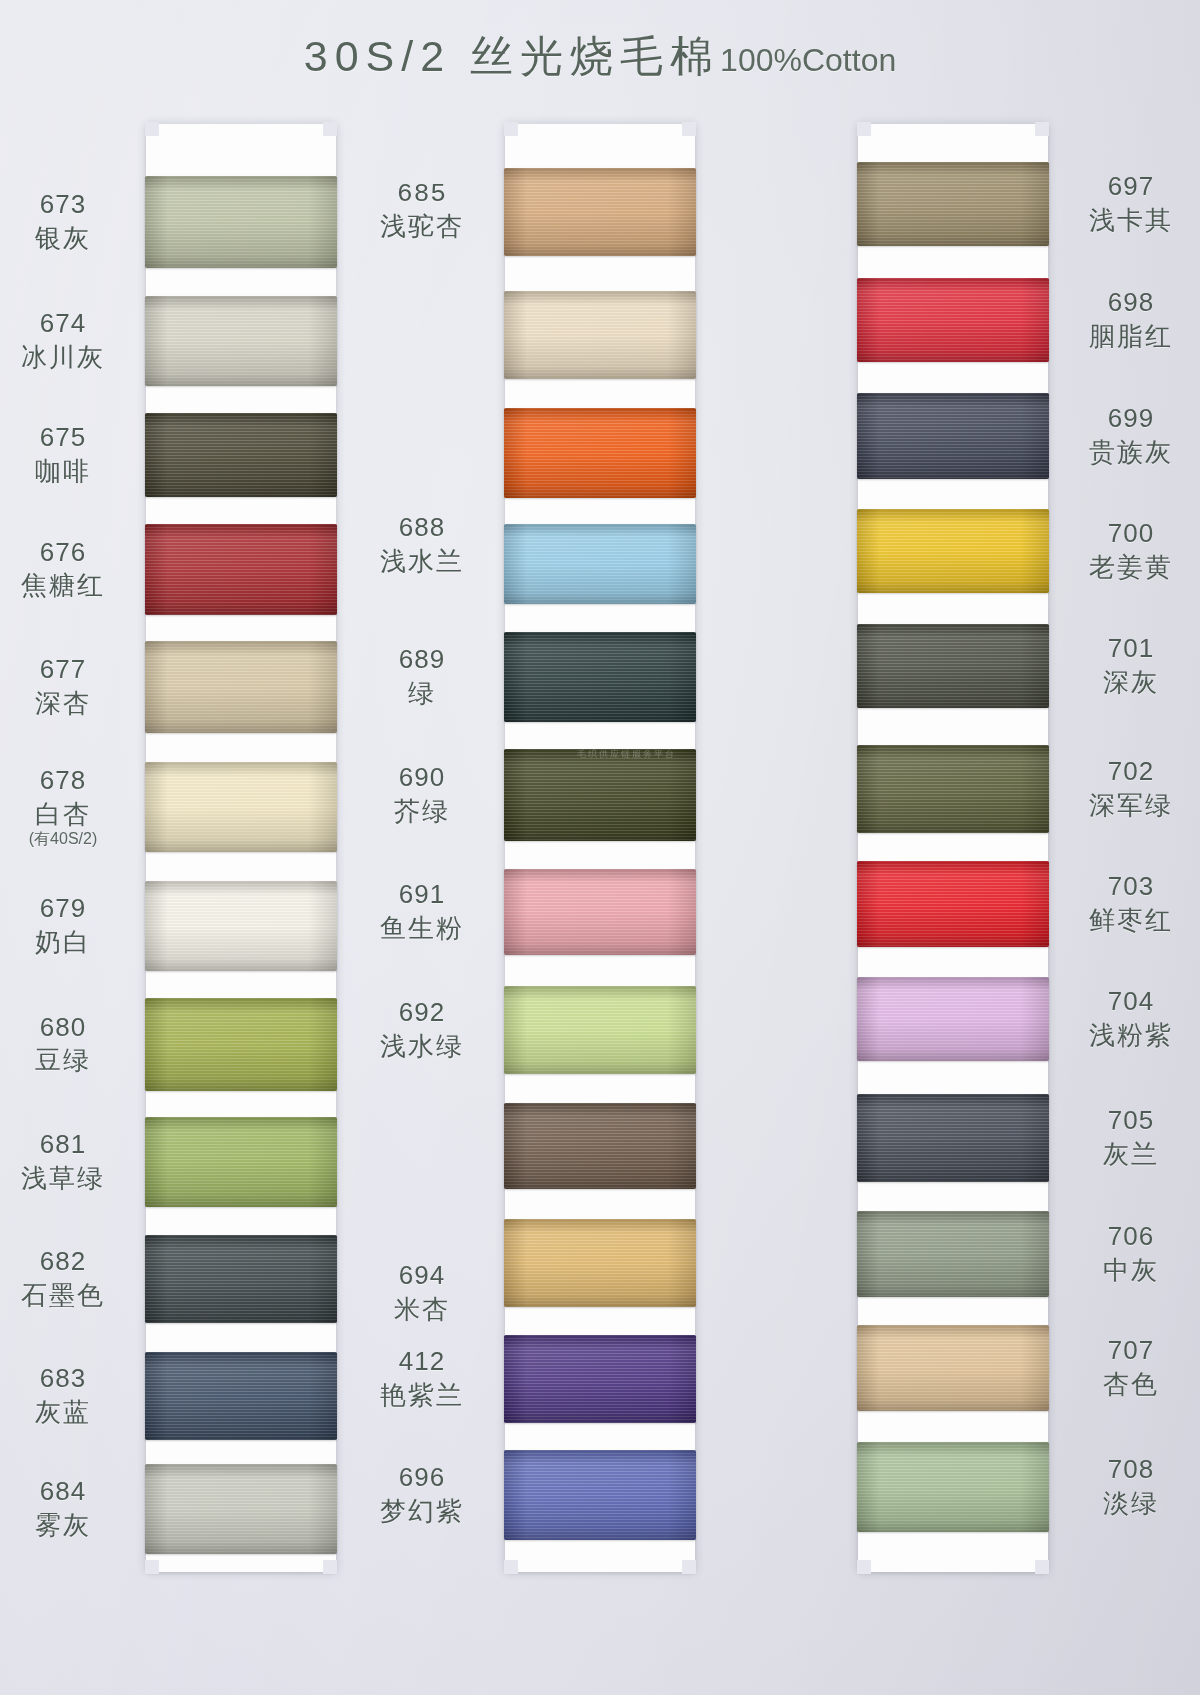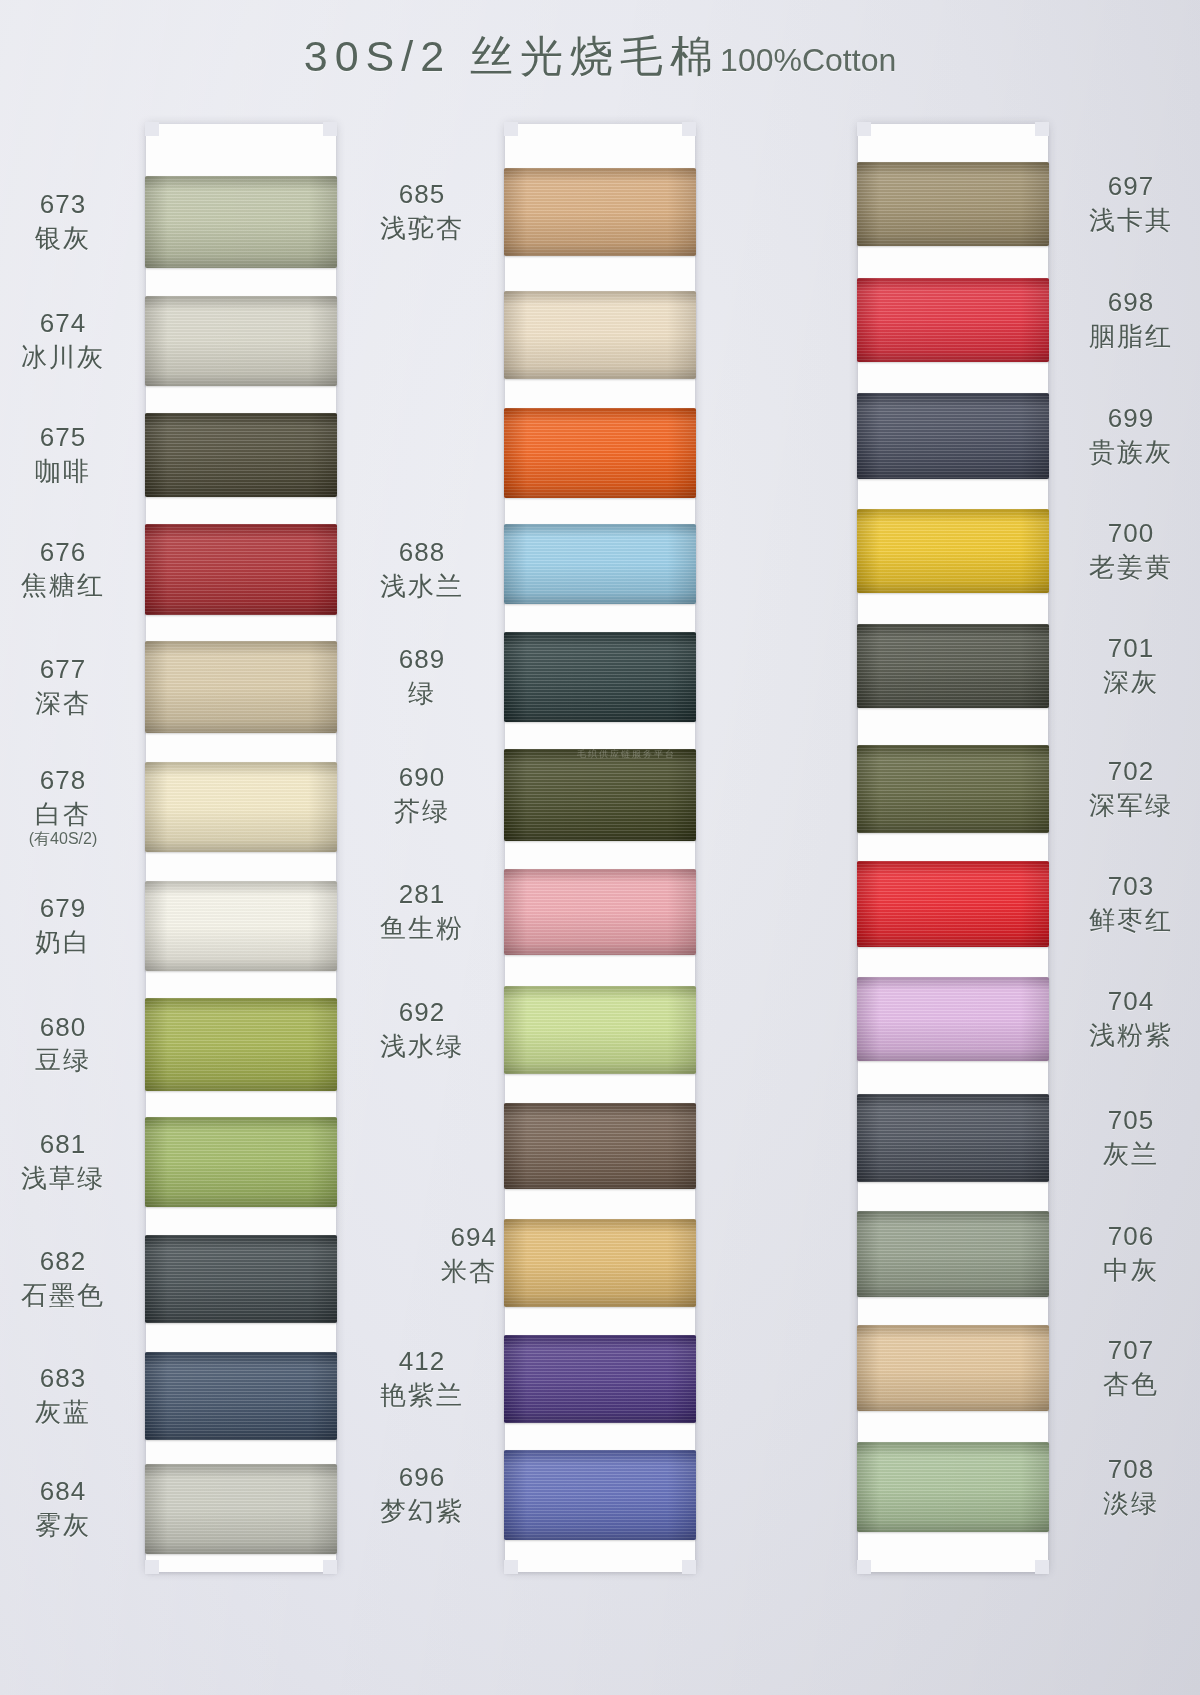--- a/index.html
+++ b/index.html
@@ -370,45 +370,45 @@
       <span class="name">石墨色</span>
     </div>
     <div class="lbl" style="top: 1239px; left: -12px;">
       <span class="code">683</span>
       <span class="name">灰蓝</span>
     </div>
     <div class="lbl" style="top: 1352px; left: -12px;">
       <span class="code">684</span>
       <span class="name">雾灰</span>
     </div>
-    <div class="lbl" style="top: 55px; left: 347px;">
+    <div class="lbl" style="top: 55px; left: 347px; font-family: Liberation Mono, monospace;">
       <span class="code">685</span>
       <span class="name">浅驼杏</span>
     </div>
-    <div class="lbl" style="top: 413px; left: 347px;">
+    <div class="lbl" style="top: 388px; left: 347px;">
       <span class="code">688</span>
       <span class="name">浅水兰</span>
     </div>
     <div class="lbl" style="top: 520px; left: 347px; text-align: center;">
       <span class="code">689</span>
       <span class="name">绿</span>
     </div>
     <div class="lbl" style="top: 638px; left: 347px;">
       <span class="code">690</span>
       <span class="name">芥绿</span>
     </div>
     <div class="lbl" style="top: 755px; left: 347px;">
-      <span class="code">281</span>
+      <span class="code">691</span>
       <span class="name">鱼生粉</span>
     </div>
     <div class="lbl" style="top: 873px; left: 347px;">
       <span class="code">692</span>
       <span class="name">浅水绿</span>
     </div>
-    <div class="lbl" style="top: 1098px; left: 347px; text-align: right;">
+    <div class="lbl" style="top: 1136px; left: 347px;">
       <span class="code">694</span>
       <span class="name">米杏</span>
     </div>
     <div class="lbl" style="top: 1222px; left: 347px;">
       <span class="code">412</span>
       <span class="name">艳紫兰</span>
     </div>
     <div class="lbl" style="top: 1338px; left: 347px;">
       <span class="code">696</span>
       <span class="name">梦幻紫</span>

